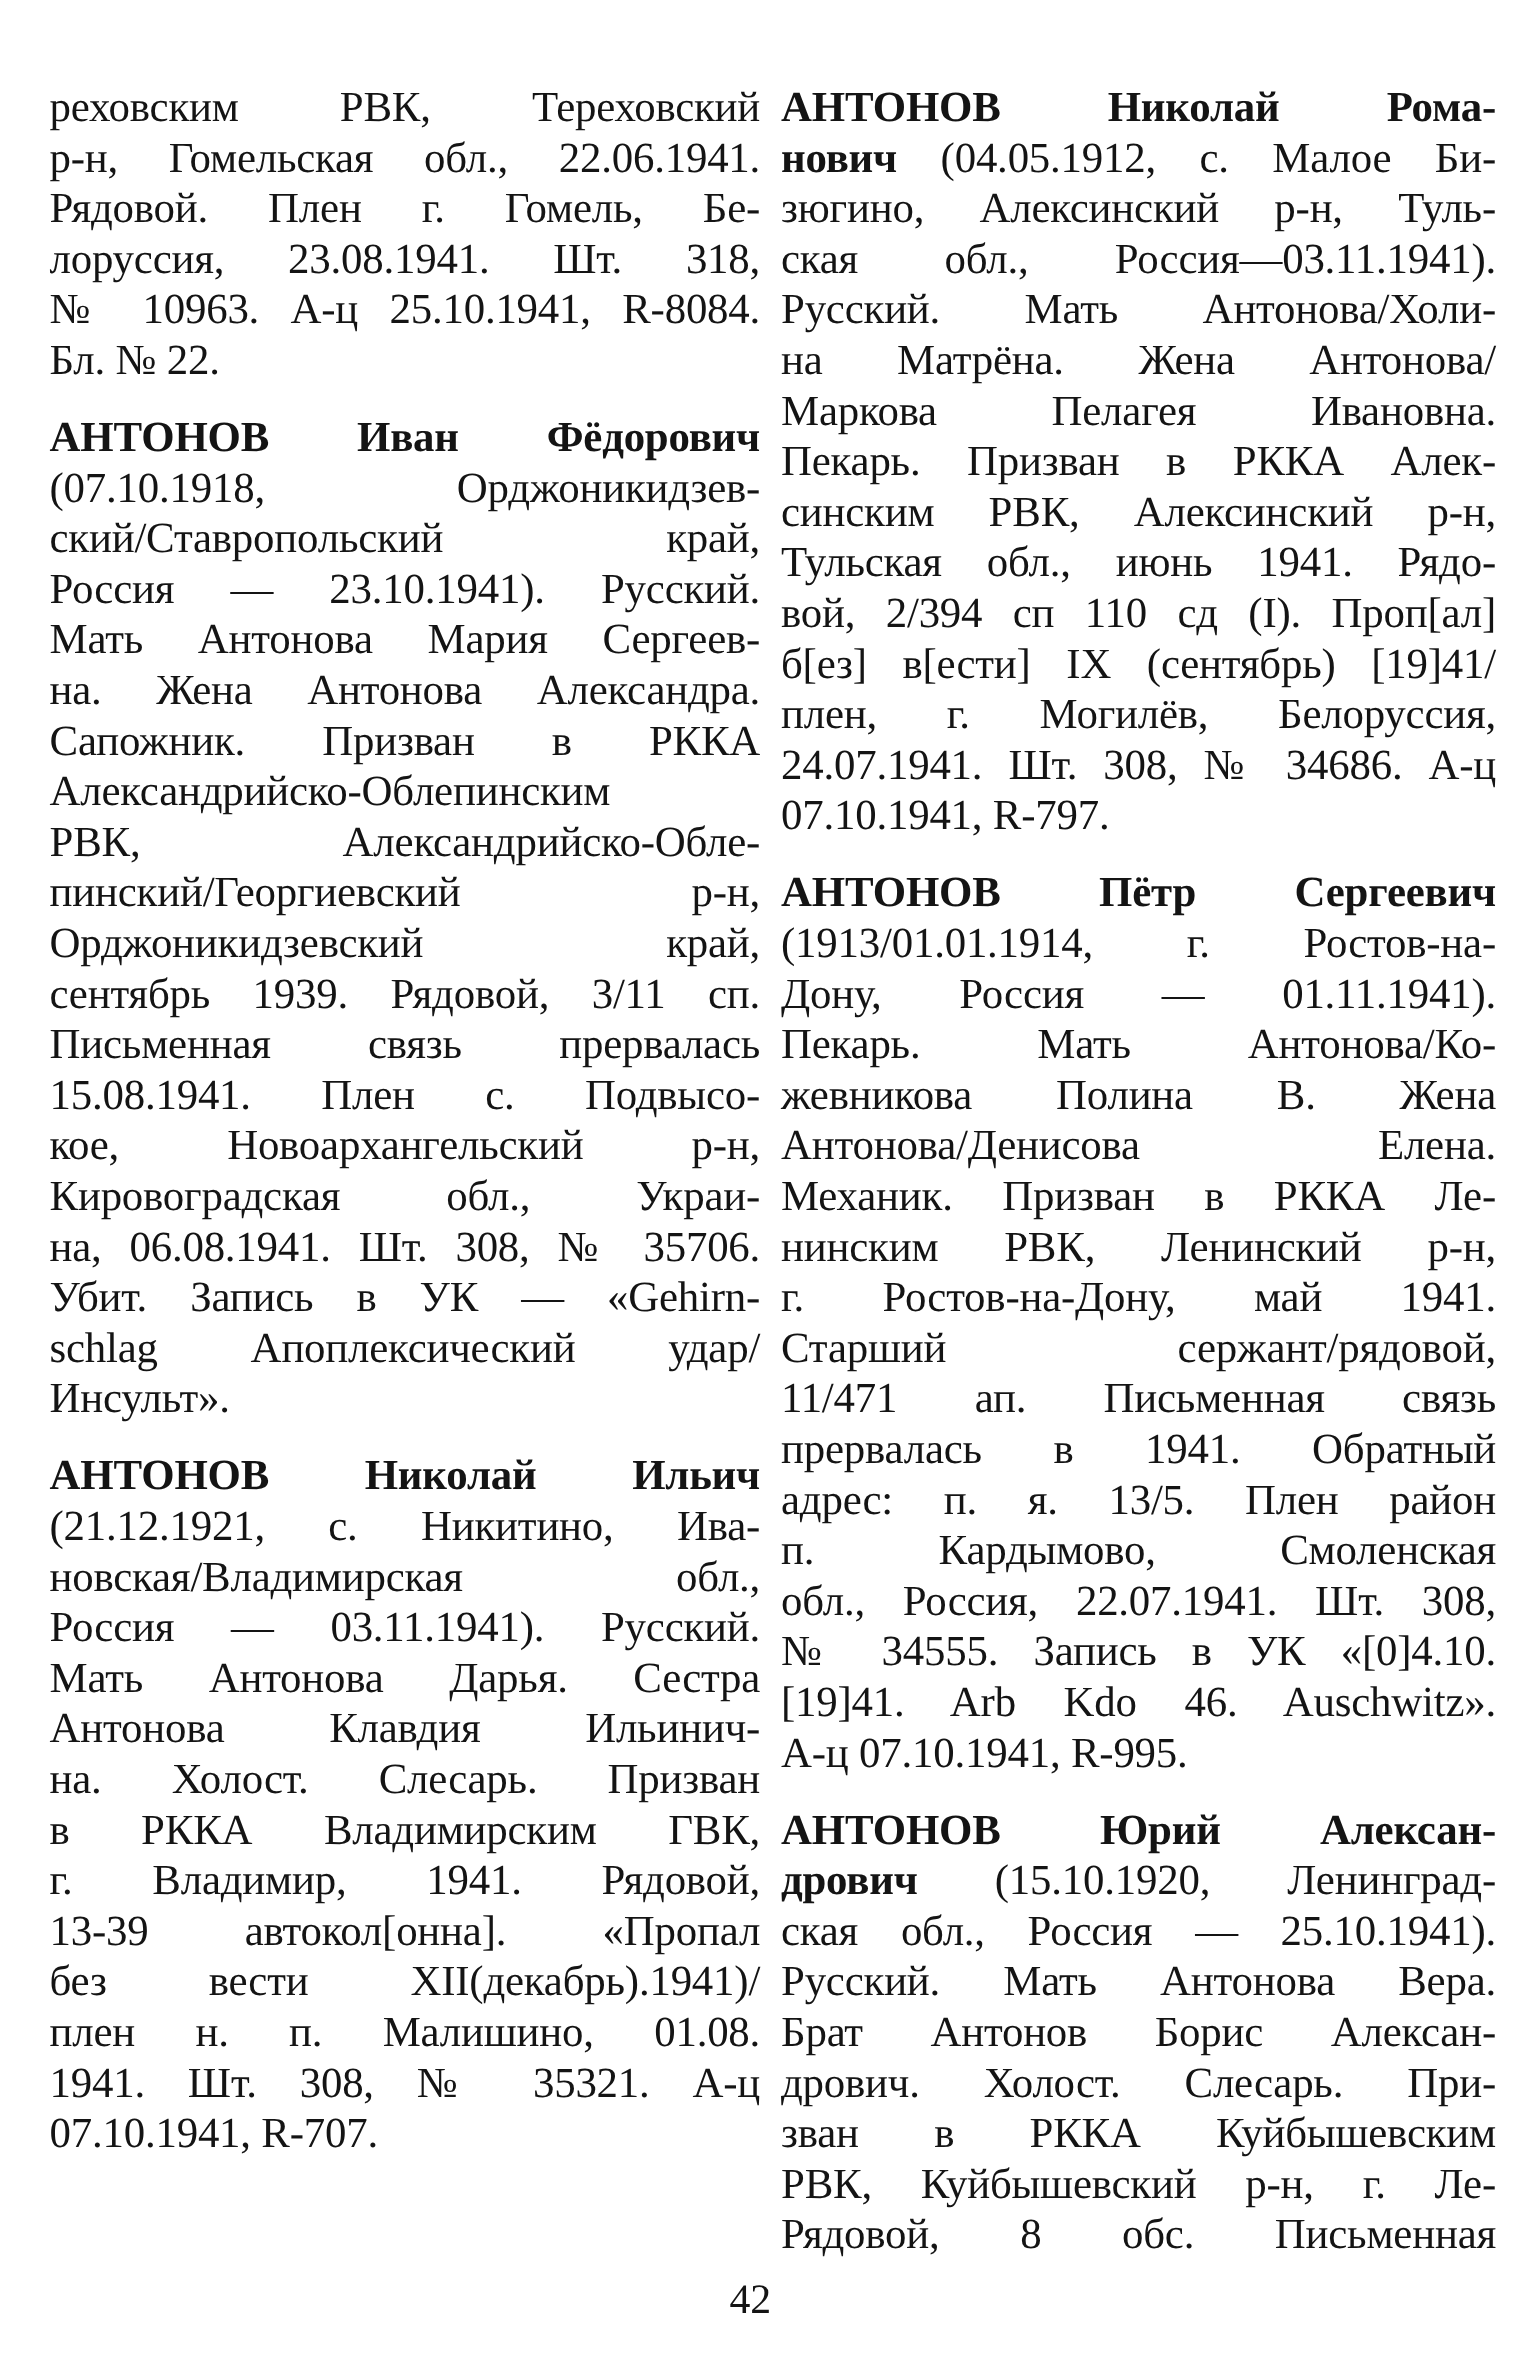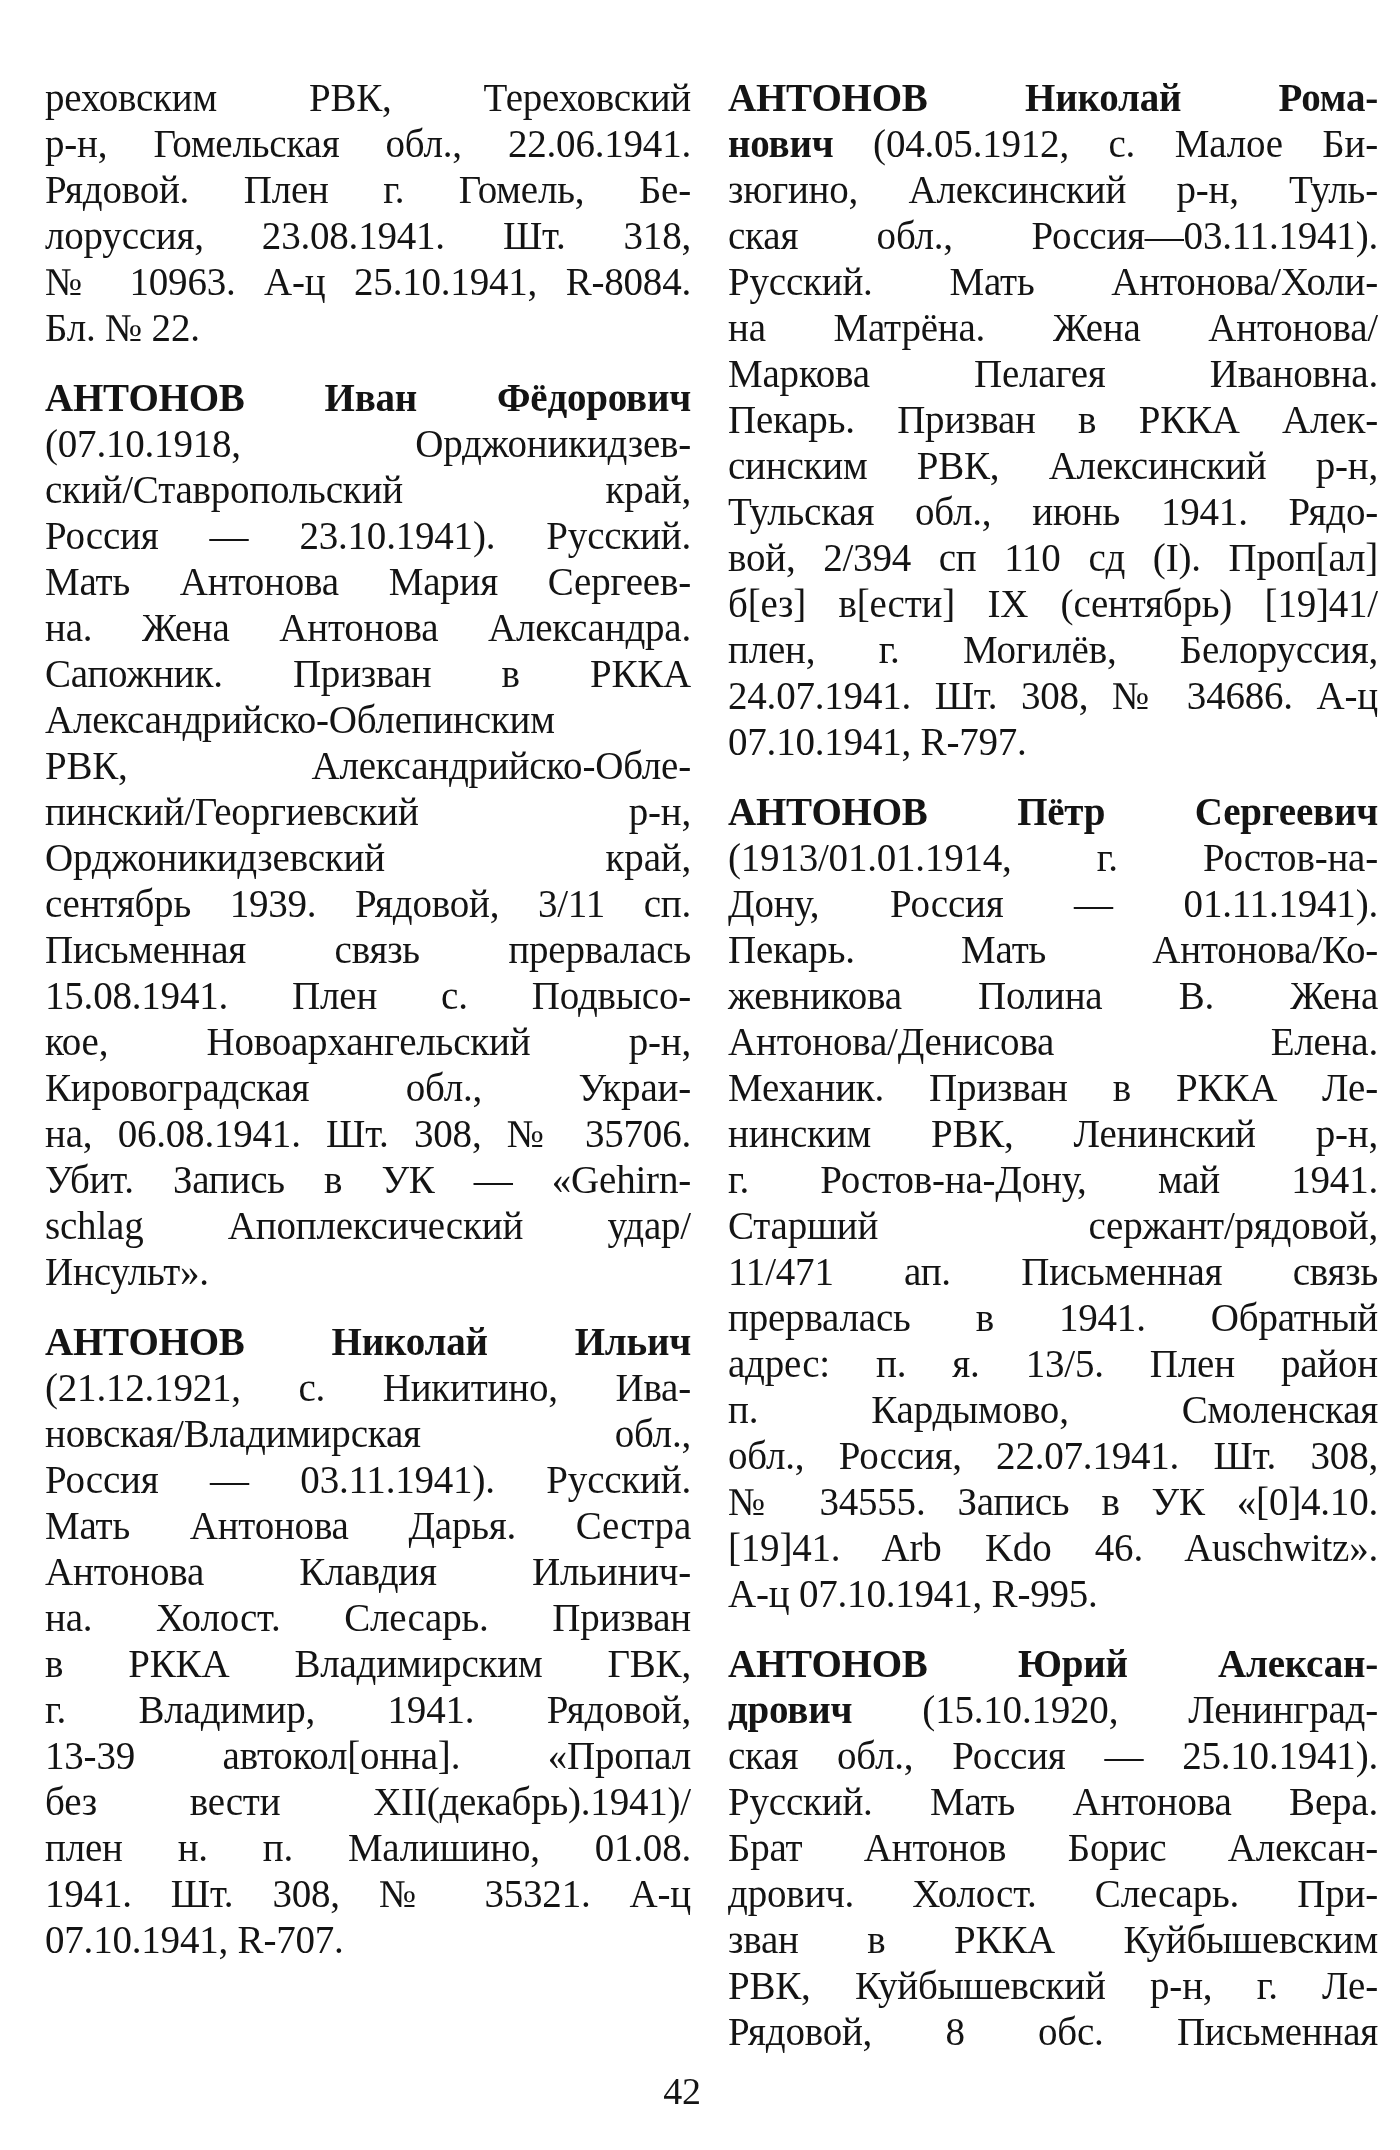--- a/index.html
+++ b/index.html
@@ -18,21 +18,21 @@
     line-height: 46px;
     letter-spacing: -0.2px;
     overflow: hidden;
   }
   .column {
     position: absolute;
     top: 28px;
     margin-top: 47px;
   }
   .column-left  { left: 45px;  width: 646px; }
-  .column-right { left: 728px; width: 650px; }
+  .column-right { left: 710px; width: 650px; }
   .para + .para { margin-top: 24px; }
   .line {
     text-align: justify;
     text-align-last: justify;
     white-space: normal;
   }
   .line.last {
     text-align: center;
     text-align-last: left;
   }

